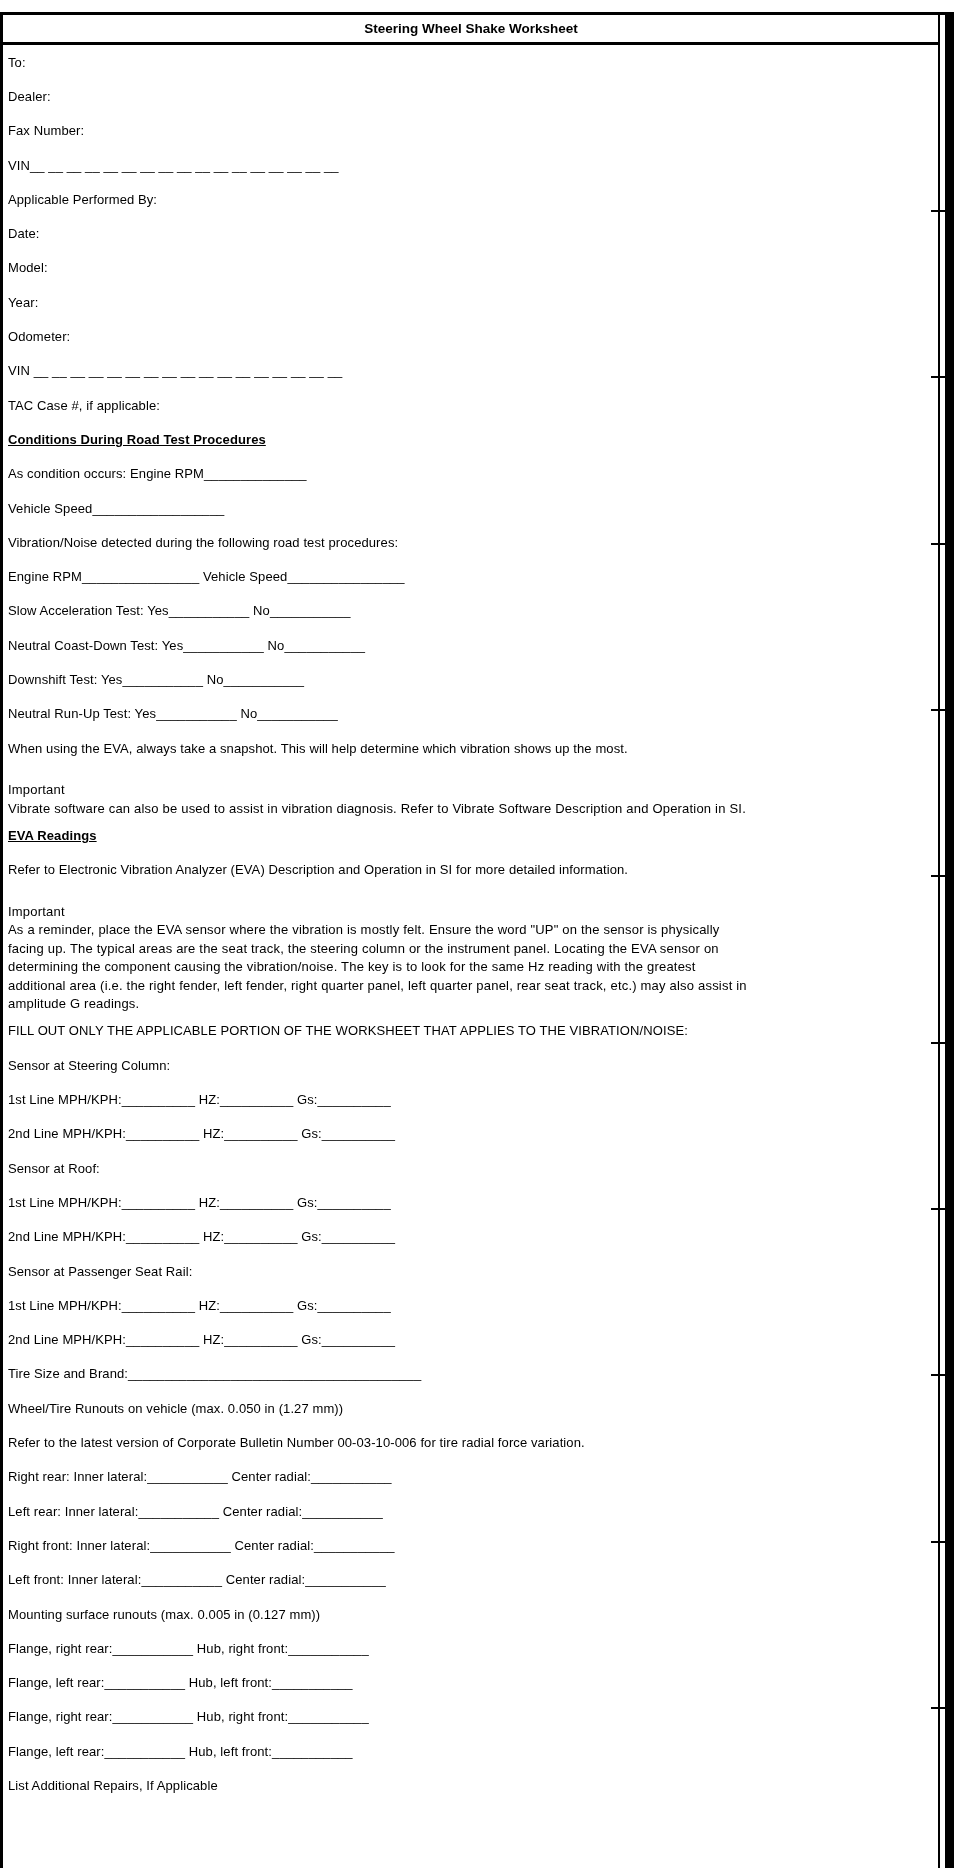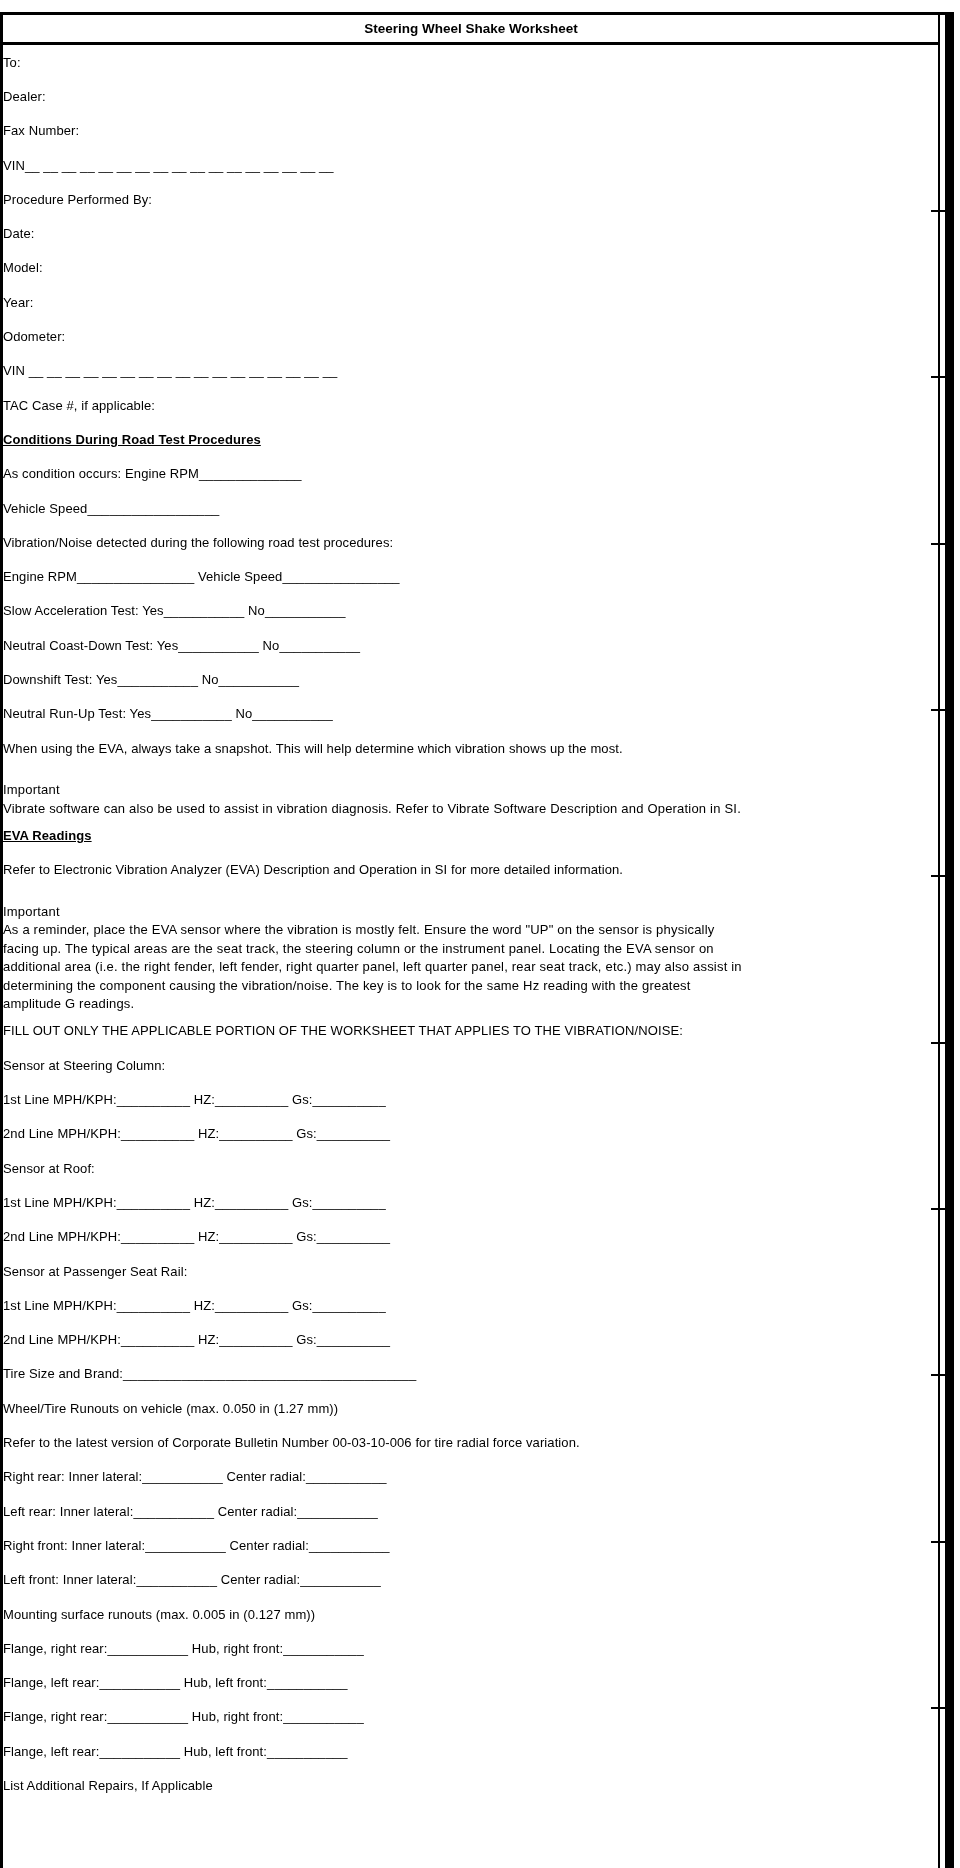--- a/index.html
+++ b/index.html
@@ -40,21 +40,21 @@
   .title-band {
     height: 27px;
     line-height: 27px;
     text-align: center;
     font-weight: bold;
     font-size: 13.5px;
     border-bottom: 3px solid #000;
     margin-right: 6px;
     white-space: pre;
   }
-  .rows { }
+  .rows { padding-left: 5px; }
   .r {
     height: 34.3px;
     display: flex;
     align-items: center;
     white-space: pre;
     font-size: 13px;
     letter-spacing: 0.1px;
   }
   .r.heading { font-weight: bold; text-decoration: underline; }
   .note {
@@ -72,21 +72,21 @@
 <body>
 
 <div class="page">
   <div class="doc">
     <div class="title-band">Steering Wheel Shake Worksheet</div>
     <div class="rows">
         <div class="r">To:</div>
         <div class="r">Dealer:</div>
         <div class="r">Fax Number:</div>
         <div class="r">VIN__ __ __ __ __ __ __ __ __ __ __ __ __ __ __ __ __</div>
-        <div class="r">Procedure Performed By:</div>
+        <div class="r">Applicable Performed By:</div>
         <div class="r">Date:</div>
         <div class="r">Model:</div>
         <div class="r">Year:</div>
         <div class="r">Odometer:</div>
         <div class="r">VIN __ __ __ __ __ __ __ __ __ __ __ __ __ __ __ __ __</div>
         <div class="r">TAC Case #, if applicable:</div>
         <div class="r heading">Conditions During Road Test Procedures</div>
         <div class="r">As condition occurs: Engine RPM______________</div>
         <div class="r">Vehicle Speed__________________</div>
         <div class="r">Vibration/Noise detected during the following road test procedures:</div>
@@ -99,22 +99,22 @@
         <div class="note">
           <div class="nl">Important</div>
           <div class="nl">Vibrate software can also be used to assist in vibration diagnosis. Refer to Vibrate Software Description and Operation in SI.</div>
         </div>
         <div class="r heading">EVA Readings</div>
         <div class="r">Refer to Electronic Vibration Analyzer (EVA) Description and Operation in SI for more detailed information.</div>
         <div class="note">
           <div class="nl">Important</div>
           <div class="nl">As a reminder, place the EVA sensor where the vibration is mostly felt. Ensure the word "UP" on the sensor is physically</div>
           <div class="nl">facing up. The typical areas are the seat track, the steering column or the instrument panel. Locating the EVA sensor on</div>
+          <div class="nl">determining the component causing the vibration/noise. The key is to look for the same Hz reading with the greatest</div>
           <div class="nl">additional area (i.e. the right fender, left fender, right quarter panel, left quarter panel, rear seat track, etc.) may also assist in</div>
-          <div class="nl">determining the component causing the vibration/noise. The key is to look for the same Hz reading with the greatest</div>
           <div class="nl">amplitude G readings.</div>
         </div>
         <div class="r">FILL OUT ONLY THE APPLICABLE PORTION OF THE WORKSHEET THAT APPLIES TO THE VIBRATION/NOISE:</div>
         <div class="r">Sensor at Steering Column:</div>
         <div class="r">1st Line MPH/KPH:__________ HZ:__________ Gs:__________</div>
         <div class="r">2nd Line MPH/KPH:__________ HZ:__________ Gs:__________</div>
         <div class="r">Sensor at Roof:</div>
         <div class="r">1st Line MPH/KPH:__________ HZ:__________ Gs:__________</div>
         <div class="r">2nd Line MPH/KPH:__________ HZ:__________ Gs:__________</div>
         <div class="r">Sensor at Passenger Seat Rail:</div>

